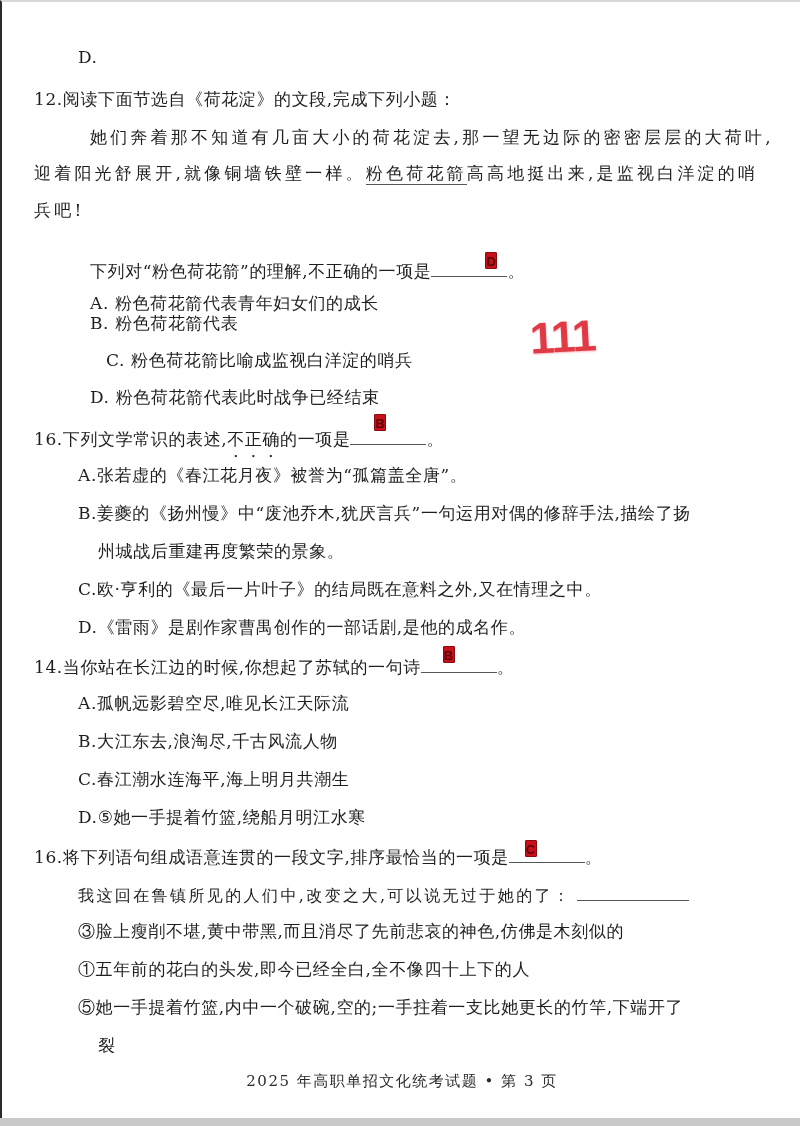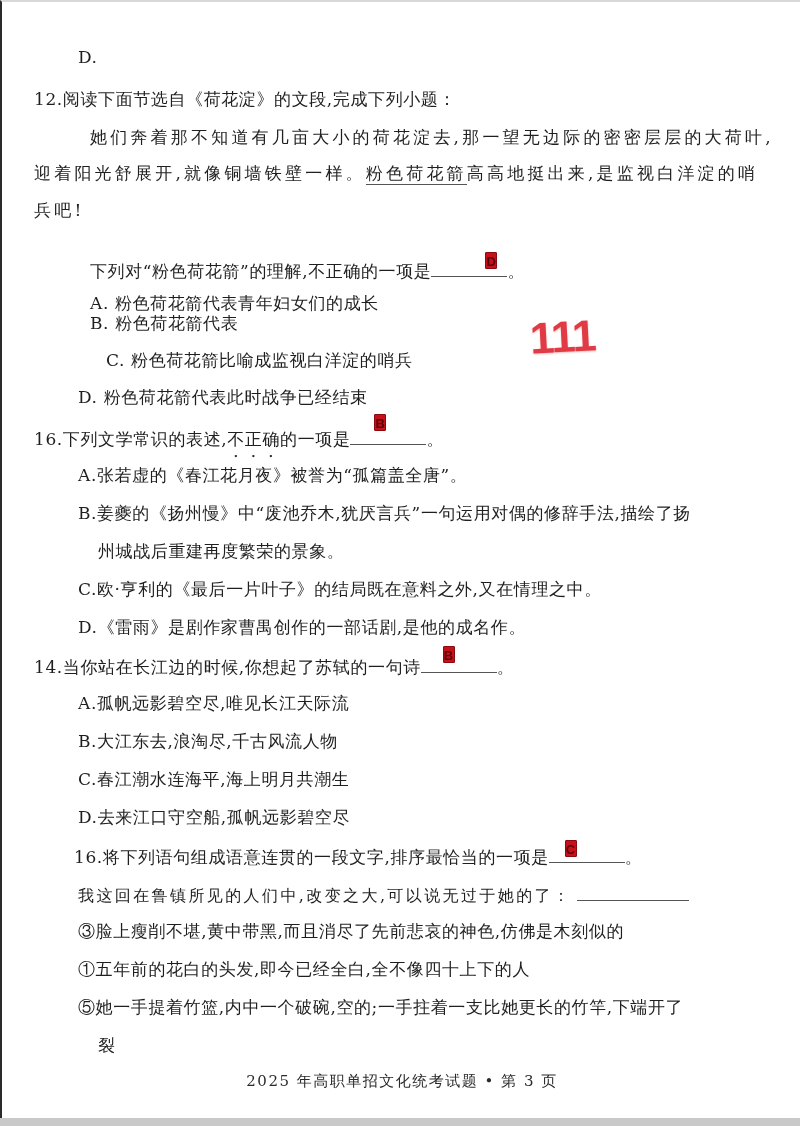--- a/index.html
+++ b/index.html
@@ -62,40 +62,40 @@
   <div class="line" style="left:32px; top:86px;">12.阅读下面节选自《荷花淀》的文段,完成下列小题：</div>
   <div class="line passage" style="left:88px; top:124px;">她们奔着那不知道有几亩大小的荷花淀去,那一望无边际的密密层层的大荷叶,</div>
   <div class="line passage" style="left:32px; top:160px;"><span>迎着阳光舒展开,就像铜墙铁壁一样。</span><span class="u">粉色荷花箭</span><span>高高地挺出来,是监视白洋淀的哨</span></div>
   <div class="line passage" style="left:32px; top:197px;">兵吧!</div>
 
   <div class="line" style="left:88px; top:235px;margin-top:21px;"><span>下列对“粉色荷花箭”的理解,不正确的一项是</span><span class="blank" style="width:76px;"><span class="mark" style="left:54px; top:-6px;">D</span></span><span>。</span></div>
 
   <div class="line" style="left:88px; top:274px;margin-top:16px;"><span>A.</span> <span>粉色荷花箭代表青年妇女们的成长</span></div>
   <div class="line" style="left:88px; top:310px;"><span>B.</span> <span>粉色荷花箭代表</span></div>
   <div class="line" style="left:104px; top:347px;"><span>C.</span> <span>粉色荷花箭比喻成监视白洋淀的哨兵</span></div>
-  <div class="line" style="left:76px; top:384px;"><span>D.</span> <span>粉色荷花箭代表此时战争已经结束</span></div>
+  <div class="line" style="left:88px; top:384px;"><span>D.</span> <span>粉色荷花箭代表此时战争已经结束</span></div>
 
   <div class="overlay-111">111</div>
 
   <div class="line" style="left:32px; top:424px;"><span>16.下列文学常识的表述,</span><span class="dots">不</span><span class="dots">正</span><span class="dots">确</span><span>的一项是</span><span class="blank" style="width:76px;"><span class="mark" style="left:24px; top:-12px;">B</span></span><span>。</span></div>
 
   <div class="line" style="left:76px; top:462px;">A.张若虚的《春江花月夜》被誉为“孤篇盖全唐”。</div>
   <div class="line" style="left:76px; top:500px;">B.姜夔的《扬州慢》中“废池乔木,犹厌言兵”一句运用对偶的修辞手法,描绘了扬</div>
   <div class="line" style="left:96px; top:538px;">州城战后重建再度繁荣的景象。</div>
   <div class="line" style="left:76px; top:576px;">C.欧·亨利的《最后一片叶子》的结局既在意料之外,又在情理之中。</div>
   <div class="line" style="left:76px; top:614px;">D.《雷雨》是剧作家曹禺创作的一部话剧,是他的成名作。</div>
 
   <div class="line" style="left:32px; top:652px;"><span>14.当你站在长江边的时候,你想起了苏轼的一句诗</span><span class="blank" style="width:76px;"><span class="mark" style="left:22px; top:-8px;">B</span></span><span>。</span></div>
 
   <div class="line" style="left:76px; top:690px;">A.孤帆远影碧空尽,唯见长江天际流</div>
   <div class="line" style="left:76px; top:728px;">B.大江东去,浪淘尽,千古风流人物</div>
   <div class="line" style="left:76px; top:766px;">C.春江潮水连海平,海上明月共潮生</div>
-  <div class="line" style="left:76px; top:804px;">D.去来江口守空船,孤帆远影碧空尽</div>
+  <div class="line" style="left:76px; top:804px;">D.⑤她一手提着竹篮,绕船月明江水寒</div>
 
-  <div class="line" style="left:32px; top:842px;margin-left:40px;"><span>16.将下列语句组成语意连贯的一段文字,排序最恰当的一项是</span><span class="blank" style="width:76px;"><span class="mark" style="left:16px; top:-4px;">C</span></span><span>。</span></div>
+  <div class="line" style="left:32px; top:842px;"><span>16.将下列语句组成语意连贯的一段文字,排序最恰当的一项是</span><span class="blank" style="width:76px;"><span class="mark" style="left:16px; top:-4px;">C</span></span><span>。</span></div>
 
   <div class="line passage" style="left:76px; top:880px; font-size:16px; letter-spacing:2.4px;"><span>我这回在鲁镇所见的人们中,改变之大,可以说无过于她的了：</span><span class="blank" style="width:112px; margin-left:6px;"></span></div>
 
   <div class="line" style="left:76px; top:918px;">③脸上瘦削不堪,黄中带黑,而且消尽了先前悲哀的神色,仿佛是木刻似的</div>
   <div class="line" style="left:76px; top:956px;">①五年前的花白的头发,即今已经全白,全不像四十上下的人</div>
   <div class="line" style="left:76px; top:994px;">⑤她一手提着竹篮,内中一个破碗,空的;一手拄着一支比她更长的竹竿,下端开了</div>
   <div class="line" style="left:96px; top:1032px;">裂</div>
 
   <div class="footer">2025 年高职单招文化统考试题 • 第 3 页</div>
 </div>

